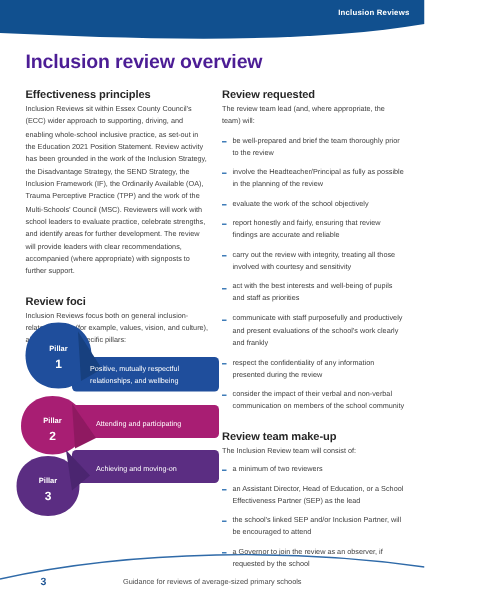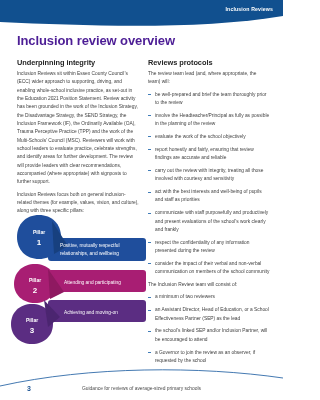--- a/index.html
+++ b/index.html
@@ -137,23 +137,24 @@
 <div class="header">
   <svg class="header-svg" width="283" height="30" viewBox="0 0 283 30">
     <path d="M0 0 H283 V16 C200 30 90 26 0 22 Z" fill="#11508F"></path>
   </svg>
   <div class="header-tab">Inclusion Reviews</div>
 </div>
 
 <div class="page-title">Inclusion review overview</div>
 
 <div class="col col-left">
-  <h2 class="sec-head">Underpinning integrity</h2>
+  <h2 class="sec-head">Effectiveness principles</h2>
   <p class="body">Inclusion Reviews sit within Essex County Council’s (ECC) wider approach to supporting, driving, and enabling whole-school inclusive practice, as set-out in the Education 2021 Position Statement. Review activity has been grounded in the work of the Inclusion Strategy, the Disadvantage Strategy, the SEND Strategy, the Inclusion Framework (IF), the Ordinarily Available (OA), Trauma Perceptive Practice (TPP) and the work of the Multi-Schools’ Council (MSC). Reviewers will work with school leaders to evaluate practice, celebrate strengths, and identify areas for further development. The review will provide leaders with clear recommendations, accompanied (where appropriate) with signposts to further support.</p>
 
+  <h2 class="sec-head spaced">Review foci</h2>
   <p class="body">Inclusion Reviews focus both on general inclusion-related themes (for example, values, vision, and culture), along with three specific pillars:</p>
 </div>
 
 <div class="pillars">
   <svg class="pillar-svg" width="140" height="145" viewBox="0 0 140 145">
 
     <g>
       <rect x="40" y="26" width="98" height="23" rx="3" fill="#1F4E9C"></rect>
       <path d="M31 3 C44 3 53 12 53 25 C53 38 44 47 31 47 C18 47 9 38 9 25 C9 12 18 3 31 3 Z" fill="#1F4E9C"></path>
       <path d="M44 9 L60 34 L46 42 Z" fill="#17407F"></path>
@@ -177,34 +178,35 @@
       <path d="M24 92 C36 92 45 100 45 112 C45 124 36 132 24 132 C12 132 3 124 3 112 C3 100 12 92 24 92 Z" fill="#5B2D82"></path>
       <path d="M36 88 L52 105 L40 115 Z" fill="#4B2570"></path>
       <text x="24" y="110" fill="#ffffff" font-size="5" font-weight="bold" text-anchor="middle" font-family="Liberation Sans, sans-serif">Pillar</text>
       <text x="24" y="121" fill="#ffffff" font-size="8" font-weight="bold" text-anchor="middle" font-family="Liberation Sans, sans-serif">3</text>
       <text x="56" y="102" fill="#ffffff" font-size="4.8" font-family="Liberation Sans, sans-serif">Achieving and moving-on</text>
     </g>
   </svg>
 </div>
 
 <div class="col col-right">
-  <h2 class="sec-head">Reviews protocols</h2>
+  <h2 class="sec-head">Review requested</h2>
   <p class="body">The review team lead (and, where appropriate, the team) will:</p>
   <ul class="bullets">
     <li>be well-prepared and brief the team thoroughly prior to the review</li>
     <li>involve the Headteacher/Principal as fully as possible in the planning of the review</li>
     <li>evaluate the work of the school objectively</li>
     <li>report honestly and fairly, ensuring that review findings are accurate and reliable</li>
     <li>carry out the review with integrity, treating all those involved with courtesy and sensitivity</li>
     <li>act with the best interests and well-being of pupils and staff as priorities</li>
     <li>communicate with staff purposefully and productively and present evaluations of the school’s work clearly and frankly</li>
     <li>respect the confidentiality of any information presented during the review</li>
     <li>consider the impact of their verbal and non-verbal communication on members of the school community</li>
   </ul>
 
+  <h2 class="sec-head spaced">Review team make-up</h2>
   <p class="body">The Inclusion Review team will consist of:</p>
   <ul class="bullets">
     <li>a minimum of two reviewers</li>
     <li>an Assistant Director, Head of Education, or a School Effectiveness Partner (SEP) as the lead</li>
     <li>the school’s linked SEP and/or Inclusion Partner, will be encouraged to attend</li>
     <li>a Governor to join the review as an observer, if requested by the school</li>
   </ul>
 </div>
 
 <div class="footer">

